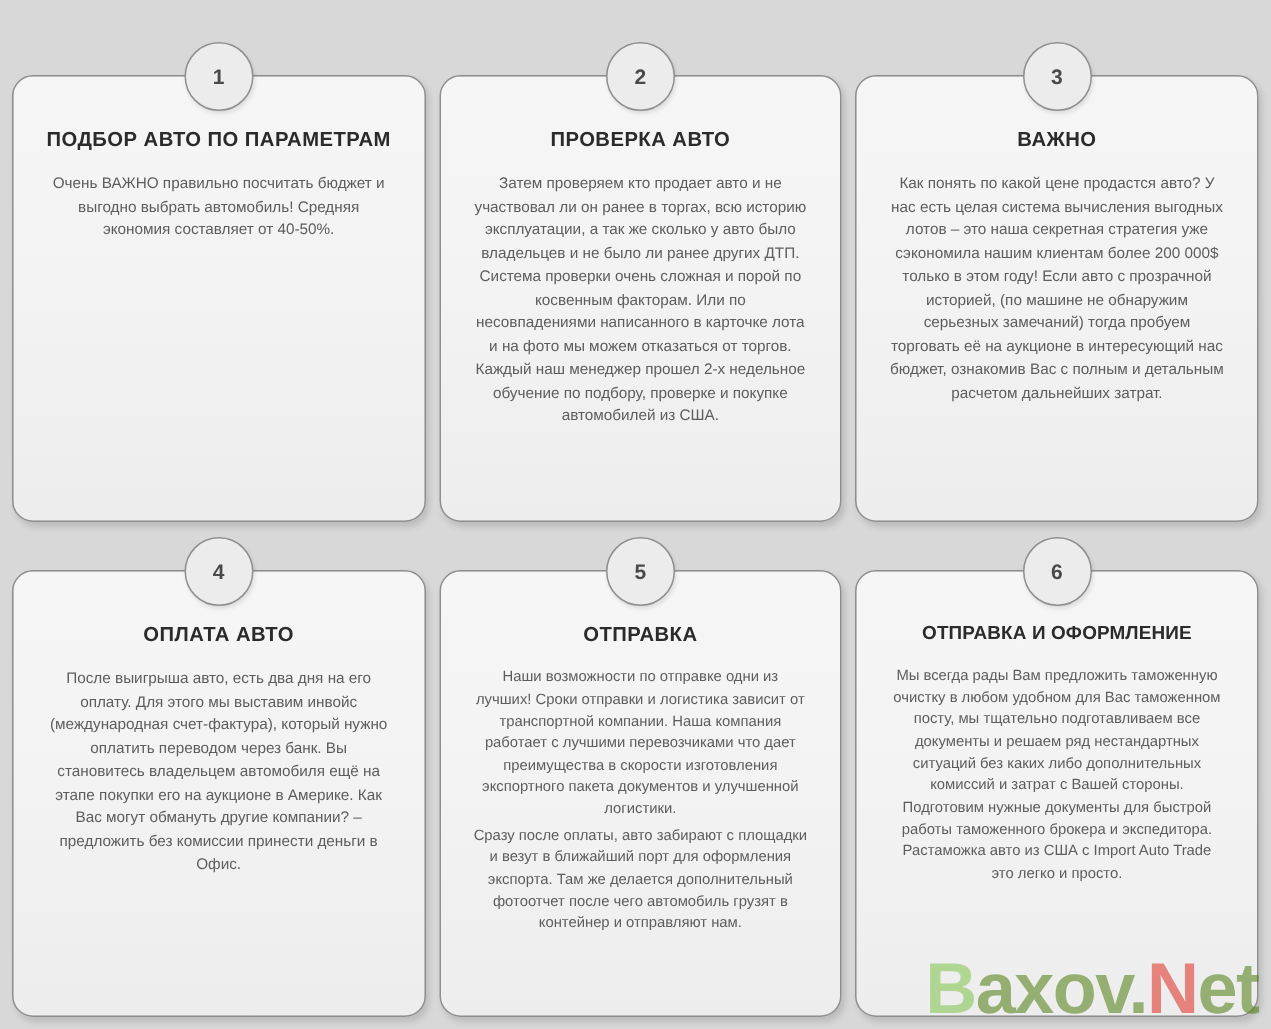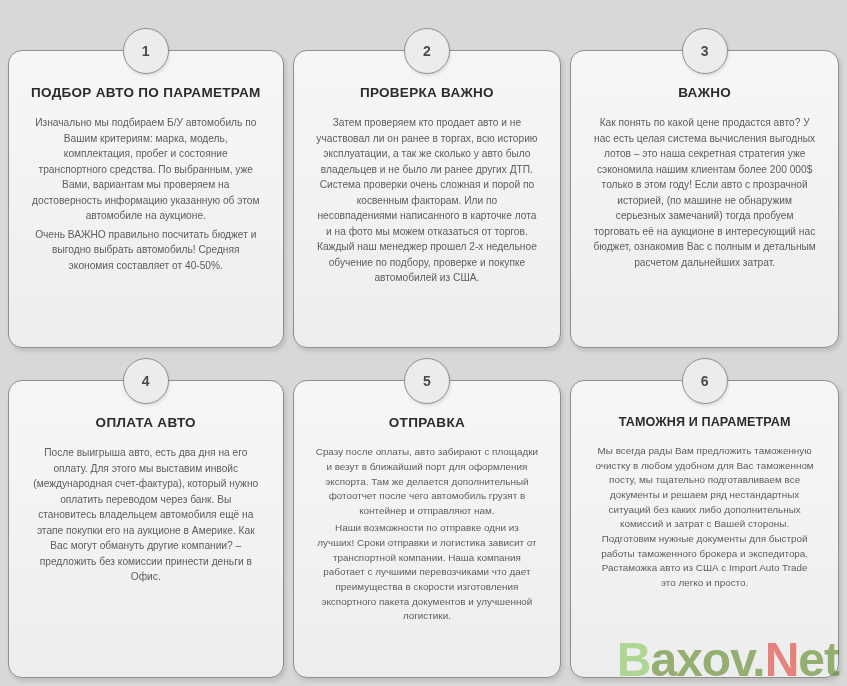--- a/index.html
+++ b/index.html
@@ -129,33 +129,32 @@
 <div class="board">
 
   <div class="step">
     <div class="badge-mask"></div>
     <div class="badge">
       <span>1</span>
     </div>
     <div class="card">
       <h2 class="card-title">ПОДБОР АВТО ПО ПАРАМЕТРАМ</h2>
       <div class="card-body">
-        <p>Изначально мы подбираем Б/У автомобиль по Вашим критериям: марка, модель, комплектация, пробег и состояние транспортного средства. По выбранным, уже Вами, вариантам мы проверяем на достоверность информацию указанную об этом автомобиле на аукционе.</p>
         <p>Очень ВАЖНО правильно посчитать бюджет и выгодно выбрать автомобиль! Средняя экономия составляет от 40-50%.</p>
       </div>
     </div>
   </div>
 
   <div class="step">
     <div class="badge-mask"></div>
     <div class="badge">
       <span>2</span>
     </div>
     <div class="card">
-      <h2 class="card-title">ПРОВЕРКА ВАЖНО</h2>
+      <h2 class="card-title">ПРОВЕРКА АВТО</h2>
       <div class="card-body">
         <p>Затем проверяем кто продает авто и не участвовал ли он ранее в торгах, всю историю эксплуатации, а так же сколько у авто было владельцев и не было ли ранее других ДТП. Система проверки очень сложная и порой по косвенным факторам. Или по несовпадениями написанного в карточке лота и на фото мы можем отказаться от торгов. Каждый наш менеджер прошел 2-х недельное обучение по подбору, проверке и покупке автомобилей из США.</p>
       </div>
     </div>
   </div>
 
   <div class="step">
     <div class="badge-mask"></div>
     <div class="badge">
       <span>3</span>
@@ -182,33 +181,33 @@
   </div>
 
   <div class="step">
     <div class="badge-mask"></div>
     <div class="badge">
       <span>5</span>
     </div>
     <div class="card">
       <h2 class="card-title">ОТПРАВКА</h2>
       <div class="card-body tight">
+        <p>Наши возможности по отправке одни из лучших! Сроки отправки и логистика зависит от транспортной компании. Наша компания работает с лучшими перевозчиками что дает преимущества в скорости изготовления экспортного пакета документов и улучшенной логистики.</p>
         <p>Сразу после оплаты, авто забирают с площадки и везут в ближайший порт для оформления экспорта. Там же делается дополнительный фотоотчет после чего автомобиль грузят в контейнер и отправляют нам.</p>
-        <p>Наши возможности по отправке одни из лучших! Сроки отправки и логистика зависит от транспортной компании. Наша компания работает с лучшими перевозчиками что дает преимущества в скорости изготовления экспортного пакета документов и улучшенной логистики.</p>
       </div>
     </div>
   </div>
 
   <div class="step">
     <div class="badge-mask"></div>
     <div class="badge">
       <span>6</span>
     </div>
     <div class="card">
-      <h2 class="card-title wide">ТАМОЖНЯ И ПАРАМЕТРАМ</h2>
+      <h2 class="card-title wide">ОТПРАВКА И ОФОРМЛЕНИЕ</h2>
       <div class="card-body tight">
         <p>Мы всегда рады Вам предложить таможенную очистку в любом удобном для Вас таможенном посту, мы тщательно подготавливаем все документы и решаем ряд нестандартных ситуаций без каких либо дополнительных комиссий и затрат с Вашей стороны. Подготовим нужные документы для быстрой работы таможенного брокера и экспедитора. Растаможка авто из США с Import Auto Trade это легко и просто.</p>
       </div>
     </div>
   </div>
 
 </div>
 
 <div class="watermark">
   <span class="wm-g">B</span><span class="wm-d">axov.</span><span class="wm-r">N</span><span class="wm-d">et</span>

